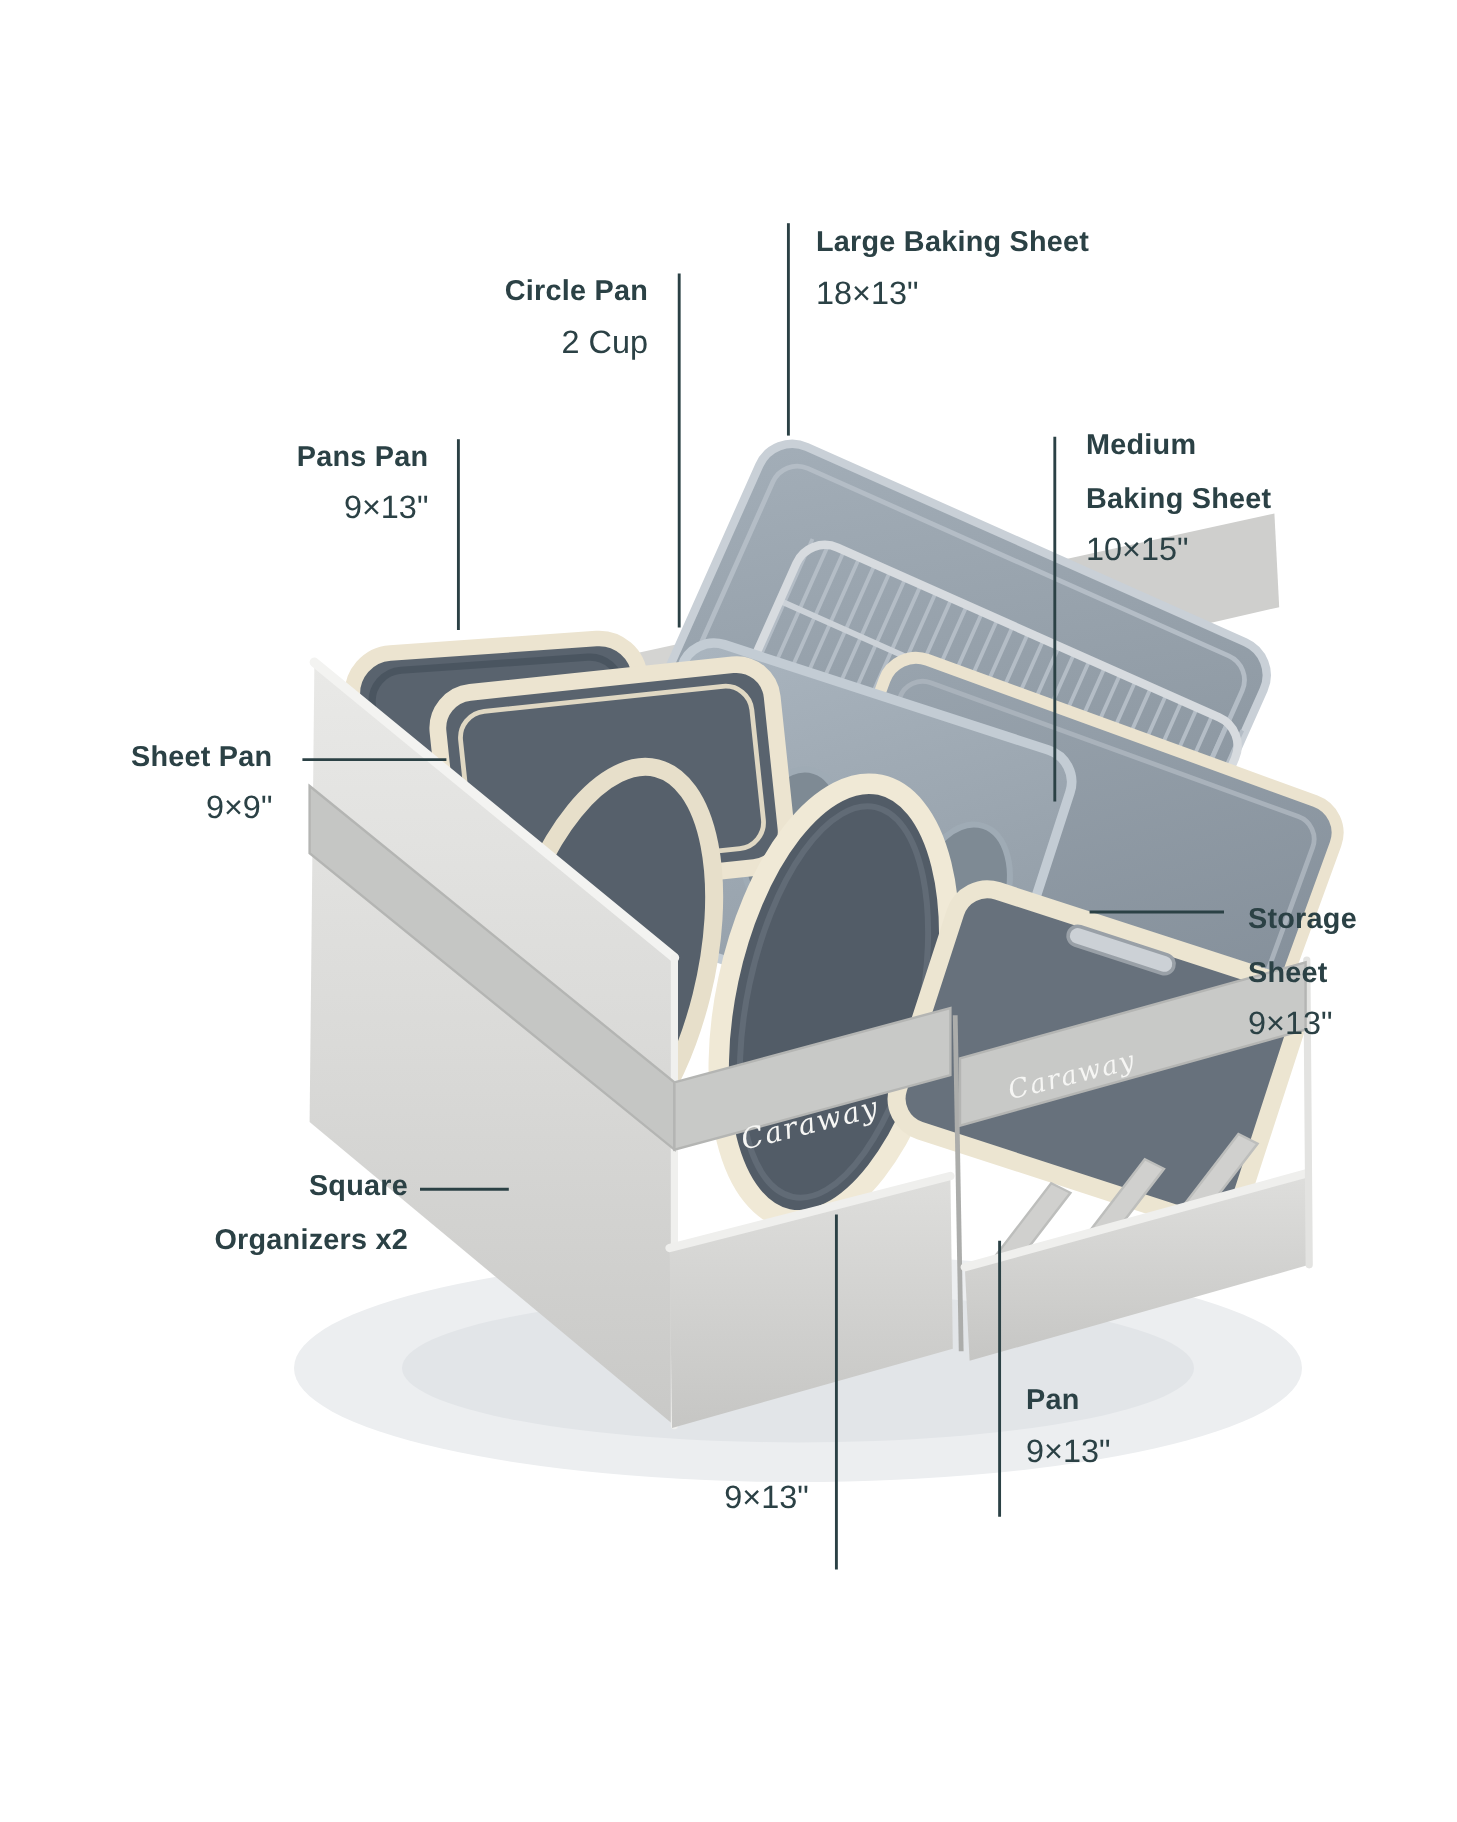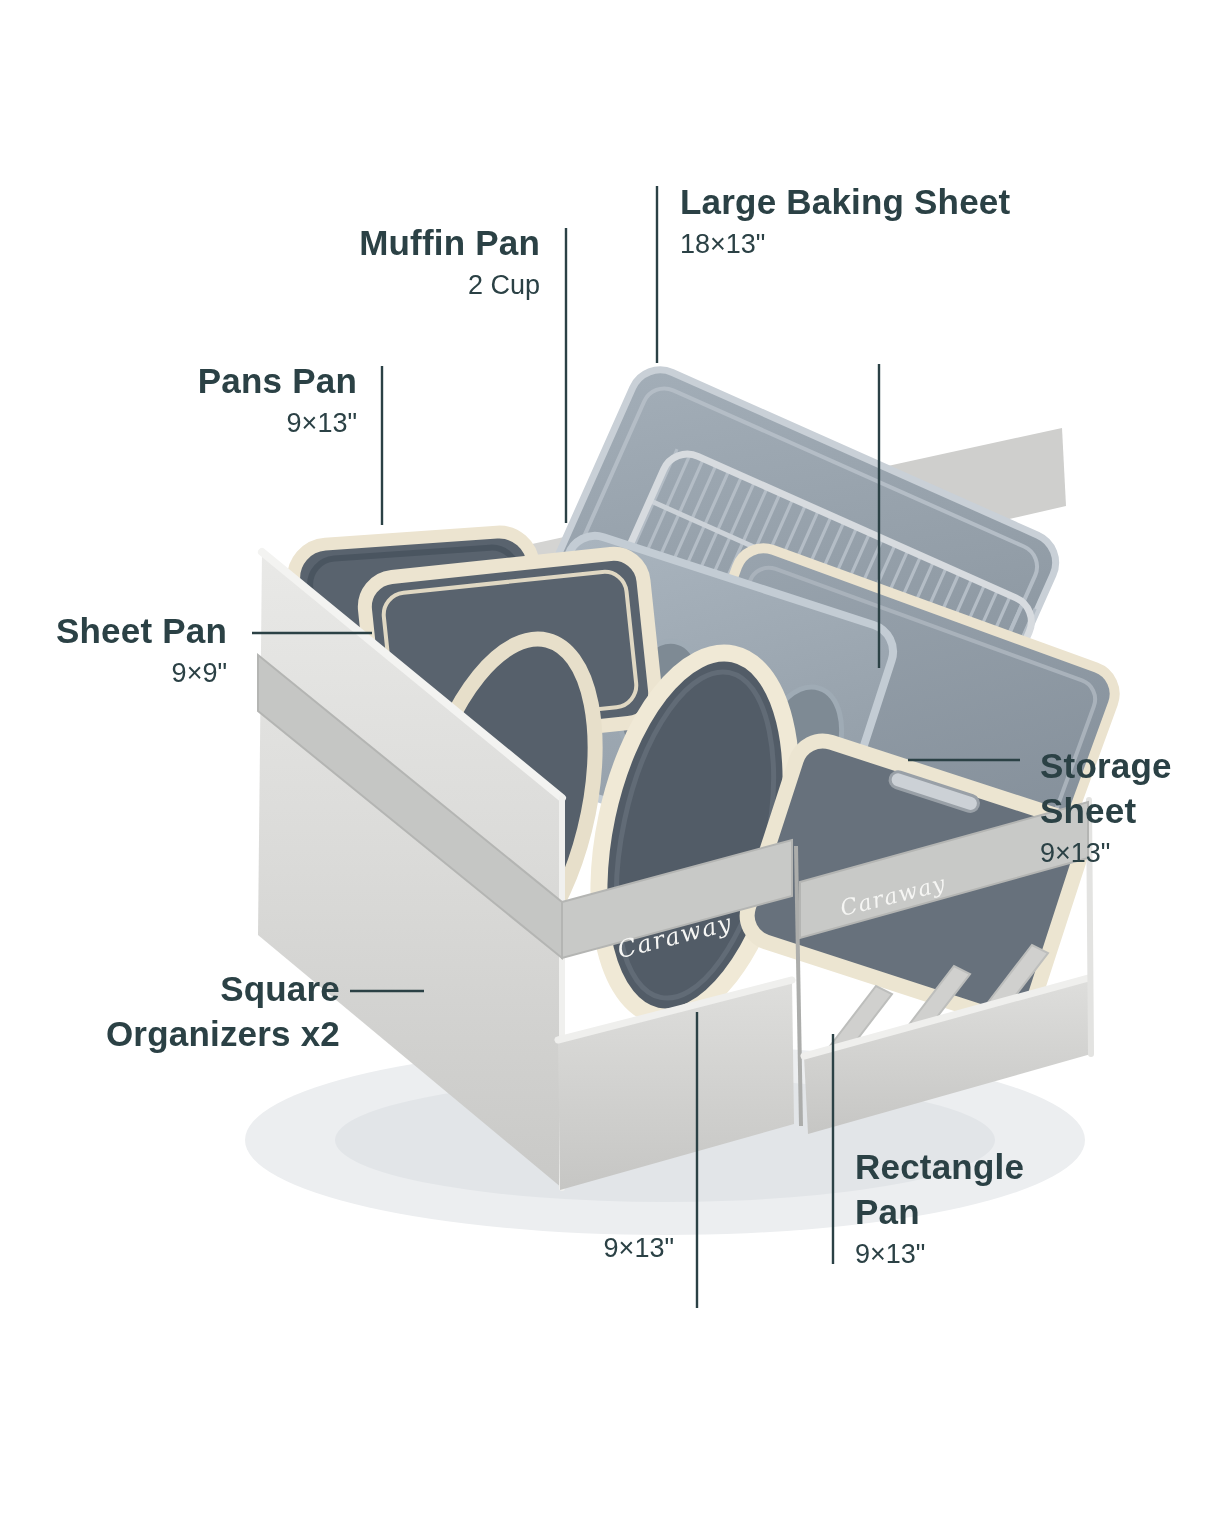--- a/index.html
+++ b/index.html
@@ -3,21 +3,21 @@
 <meta charset="utf-8">
 <style>
   html,body{margin:0;padding:0;background:#ffffff;}
   .stage{
     position:relative;width:1214px;height:1518px;background:#ffffff;overflow:hidden;
     font-family:"Liberation Sans",sans-serif;color:#2b4145;
   }
   .stage svg{position:absolute;left:0;top:0;}
   .callout{position:absolute;line-height:45px;}
   .callout .l1,.callout .l2{
-    font-size:35px;font-weight:700;letter-spacing:.2px;white-space:nowrap;
+    font-size:24px;font-weight:700;letter-spacing:.2px;white-space:nowrap;
   }
   .callout .dim{
     font-size:27px;font-weight:400;line-height:36px;margin-top:2px;white-space:nowrap;
   }
   .callout .l2:empty,.callout .dim:empty{display:none;}
   .align-right{text-align:right;}
   
   .co-large{left:680px;top:179px;}
   .co-muffin{right:674px;top:220px;}
   .co-loaf{right:857px;top:358px;}
@@ -152,52 +152,56 @@
     </g>
   </svg>
 
   <div class="callout co-large">
     <div class="l1">Large Baking Sheet</div>
 
     <div class="dim">18×13"</div>
   </div>
 
   <div class="callout co-muffin align-right">
-    <div class="l1">Muffin Pan</div>
+    <div class="l1">Circle Pan</div>
 
     <div class="dim">2 Cup</div>
   </div>
 
   <div class="callout co-loaf align-right">
     <div class="l1">Pans Pan</div>
 
     <div class="dim">9×13"</div>
   </div>
 
+  <div class="callout co-medium">
+    <div class="l1">Medium</div>
+    <div class="l2">Baking Sheet</div>
+    <div class="dim">10×15"</div>
+  </div>
 
   <div class="callout co-square align-right">
     <div class="l1">Sheet Pan</div>
 
     <div class="dim">9×9"</div>
   </div>
 
   <div class="callout co-cooling">
     <div class="l1">Storage</div>
     <div class="l2">Sheet</div>
     <div class="dim">9×13"</div>
   </div>
 
   <div class="callout co-storage align-right">
     <div class="l1">Square</div>
     <div class="l2">Organizers x2</div>
 
   </div>
 
   <div class="callout co-rect">
-    <div class="l1">Rectangle</div>
     <div class="l2">Pan</div>
     <div class="dim">9×13"</div>
   </div>
 
   <div class="callout co-circle align-right">
 
     <div class="dim">9×13"</div>
   </div>
 
 </div>

